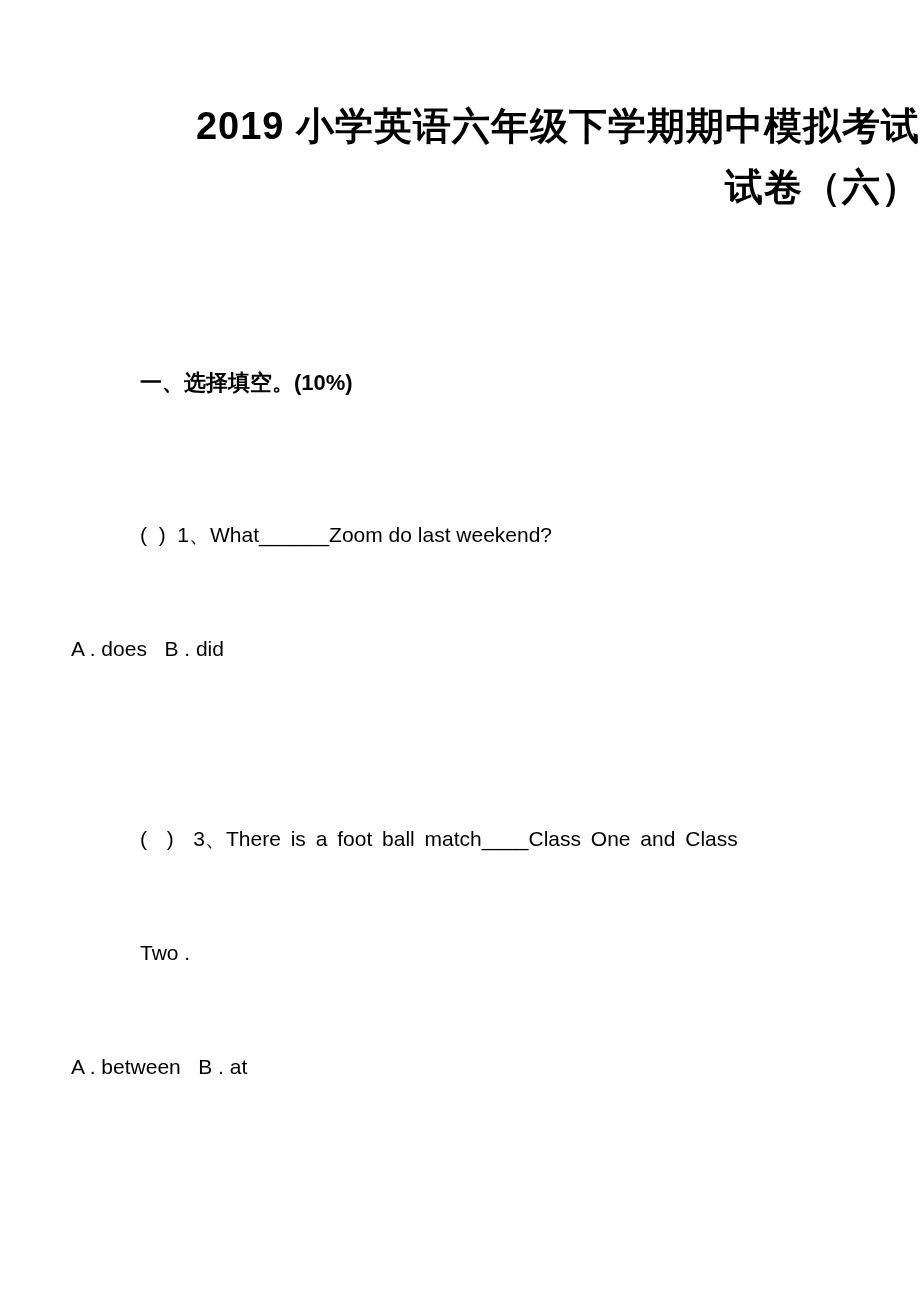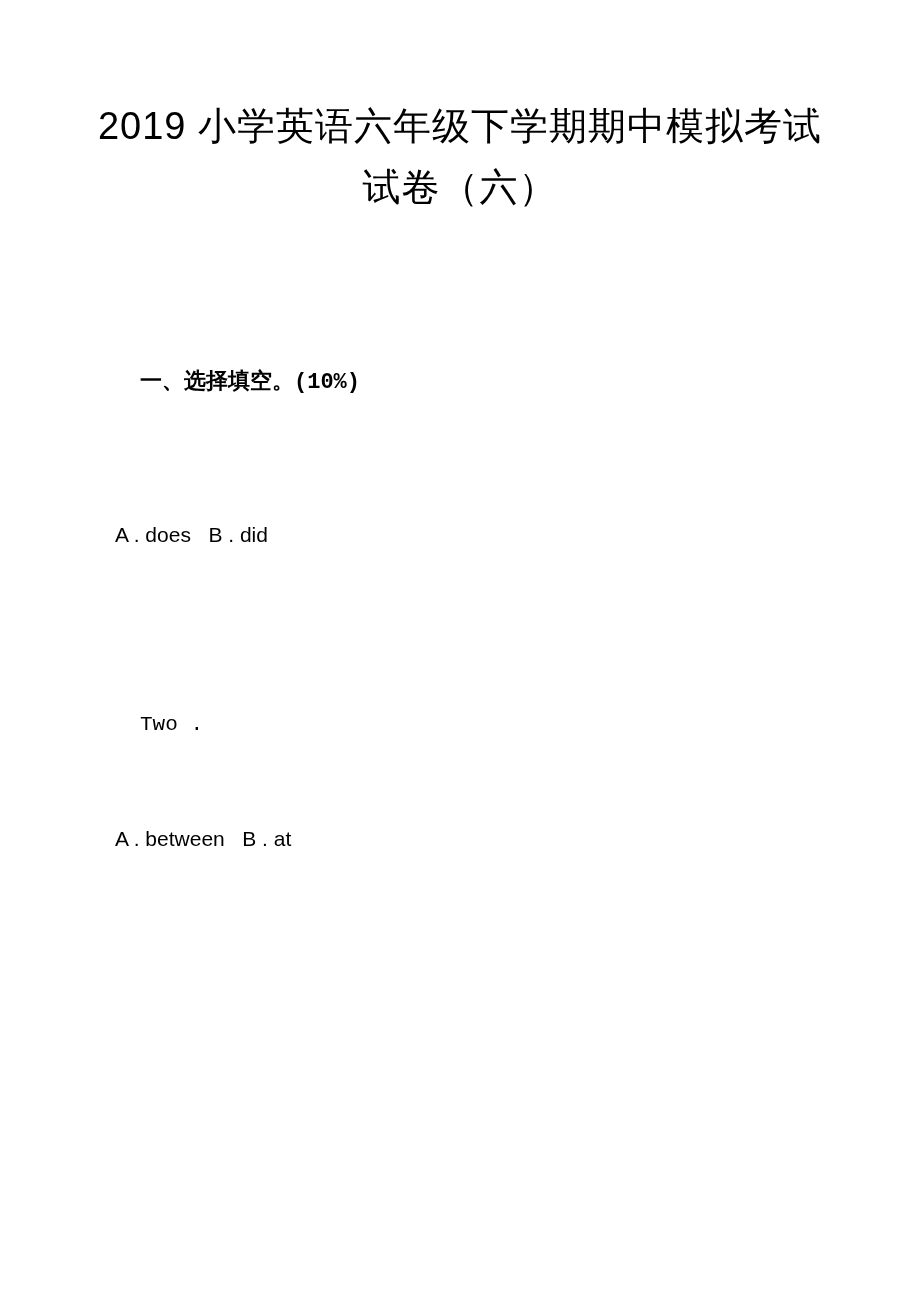--- a/index.html
+++ b/index.html
@@ -9,54 +9,56 @@
     width: 920px;
     height: 1302px;
     background: #ffffff;
     color: #000000;
     font-family: "Liberation Sans", "DejaVu Sans", sans-serif;
     overflow: hidden;
     box-sizing: border-box;
   }
   .title-wrap {
     padding-top: 96px;
-    text-align: center;
-    font-weight: normal;
+    text-align: right;
+    font-weight: bold;
     font-size: 38px;
     line-height: 61px;
     letter-spacing: 1px;
   }
   .body-text {
     margin-top: 32px;
     font-size: 21px;
     line-height: 38px;
     white-space: pre-wrap;
   }
-  .line { padding-left: 140px; padding-right: 110px; font-family: Liberation Mono, monospace; }
-  .opt  { padding-left: 115px; padding-right: 110px; }
+  .line { padding-left: 140px; padding-right: 110px; }
+  .opt  { padding-left: 71px; padding-right: 110px; }
   .heading { font-weight: bold; font-size: 22px; }
   .justify { word-spacing: 4px; }
 </style>
 </head>
 <body>
 
 <div class="page">
 
   <div class="title-wrap">
     <div>2019 小学英语六年级下学期期中模拟考试</div>
     <div>试卷（六）</div>
   </div>
 
   <div class="body-text">
 
     <div class="line heading">一、选择填空。(10%)</div>
 
+    <div class="line">(  )  1、What______Zoom do last weekend?</div>
     <div class="opt">A . does   B . did</div>
 
 
+    <div class="line justify">(  )  3、There is a foot ball match____Class One and Class</div>
     <div class="line">Two .</div>
     <div class="opt">A . between   B . at</div>
 
     
     
 
     
     
     
 

